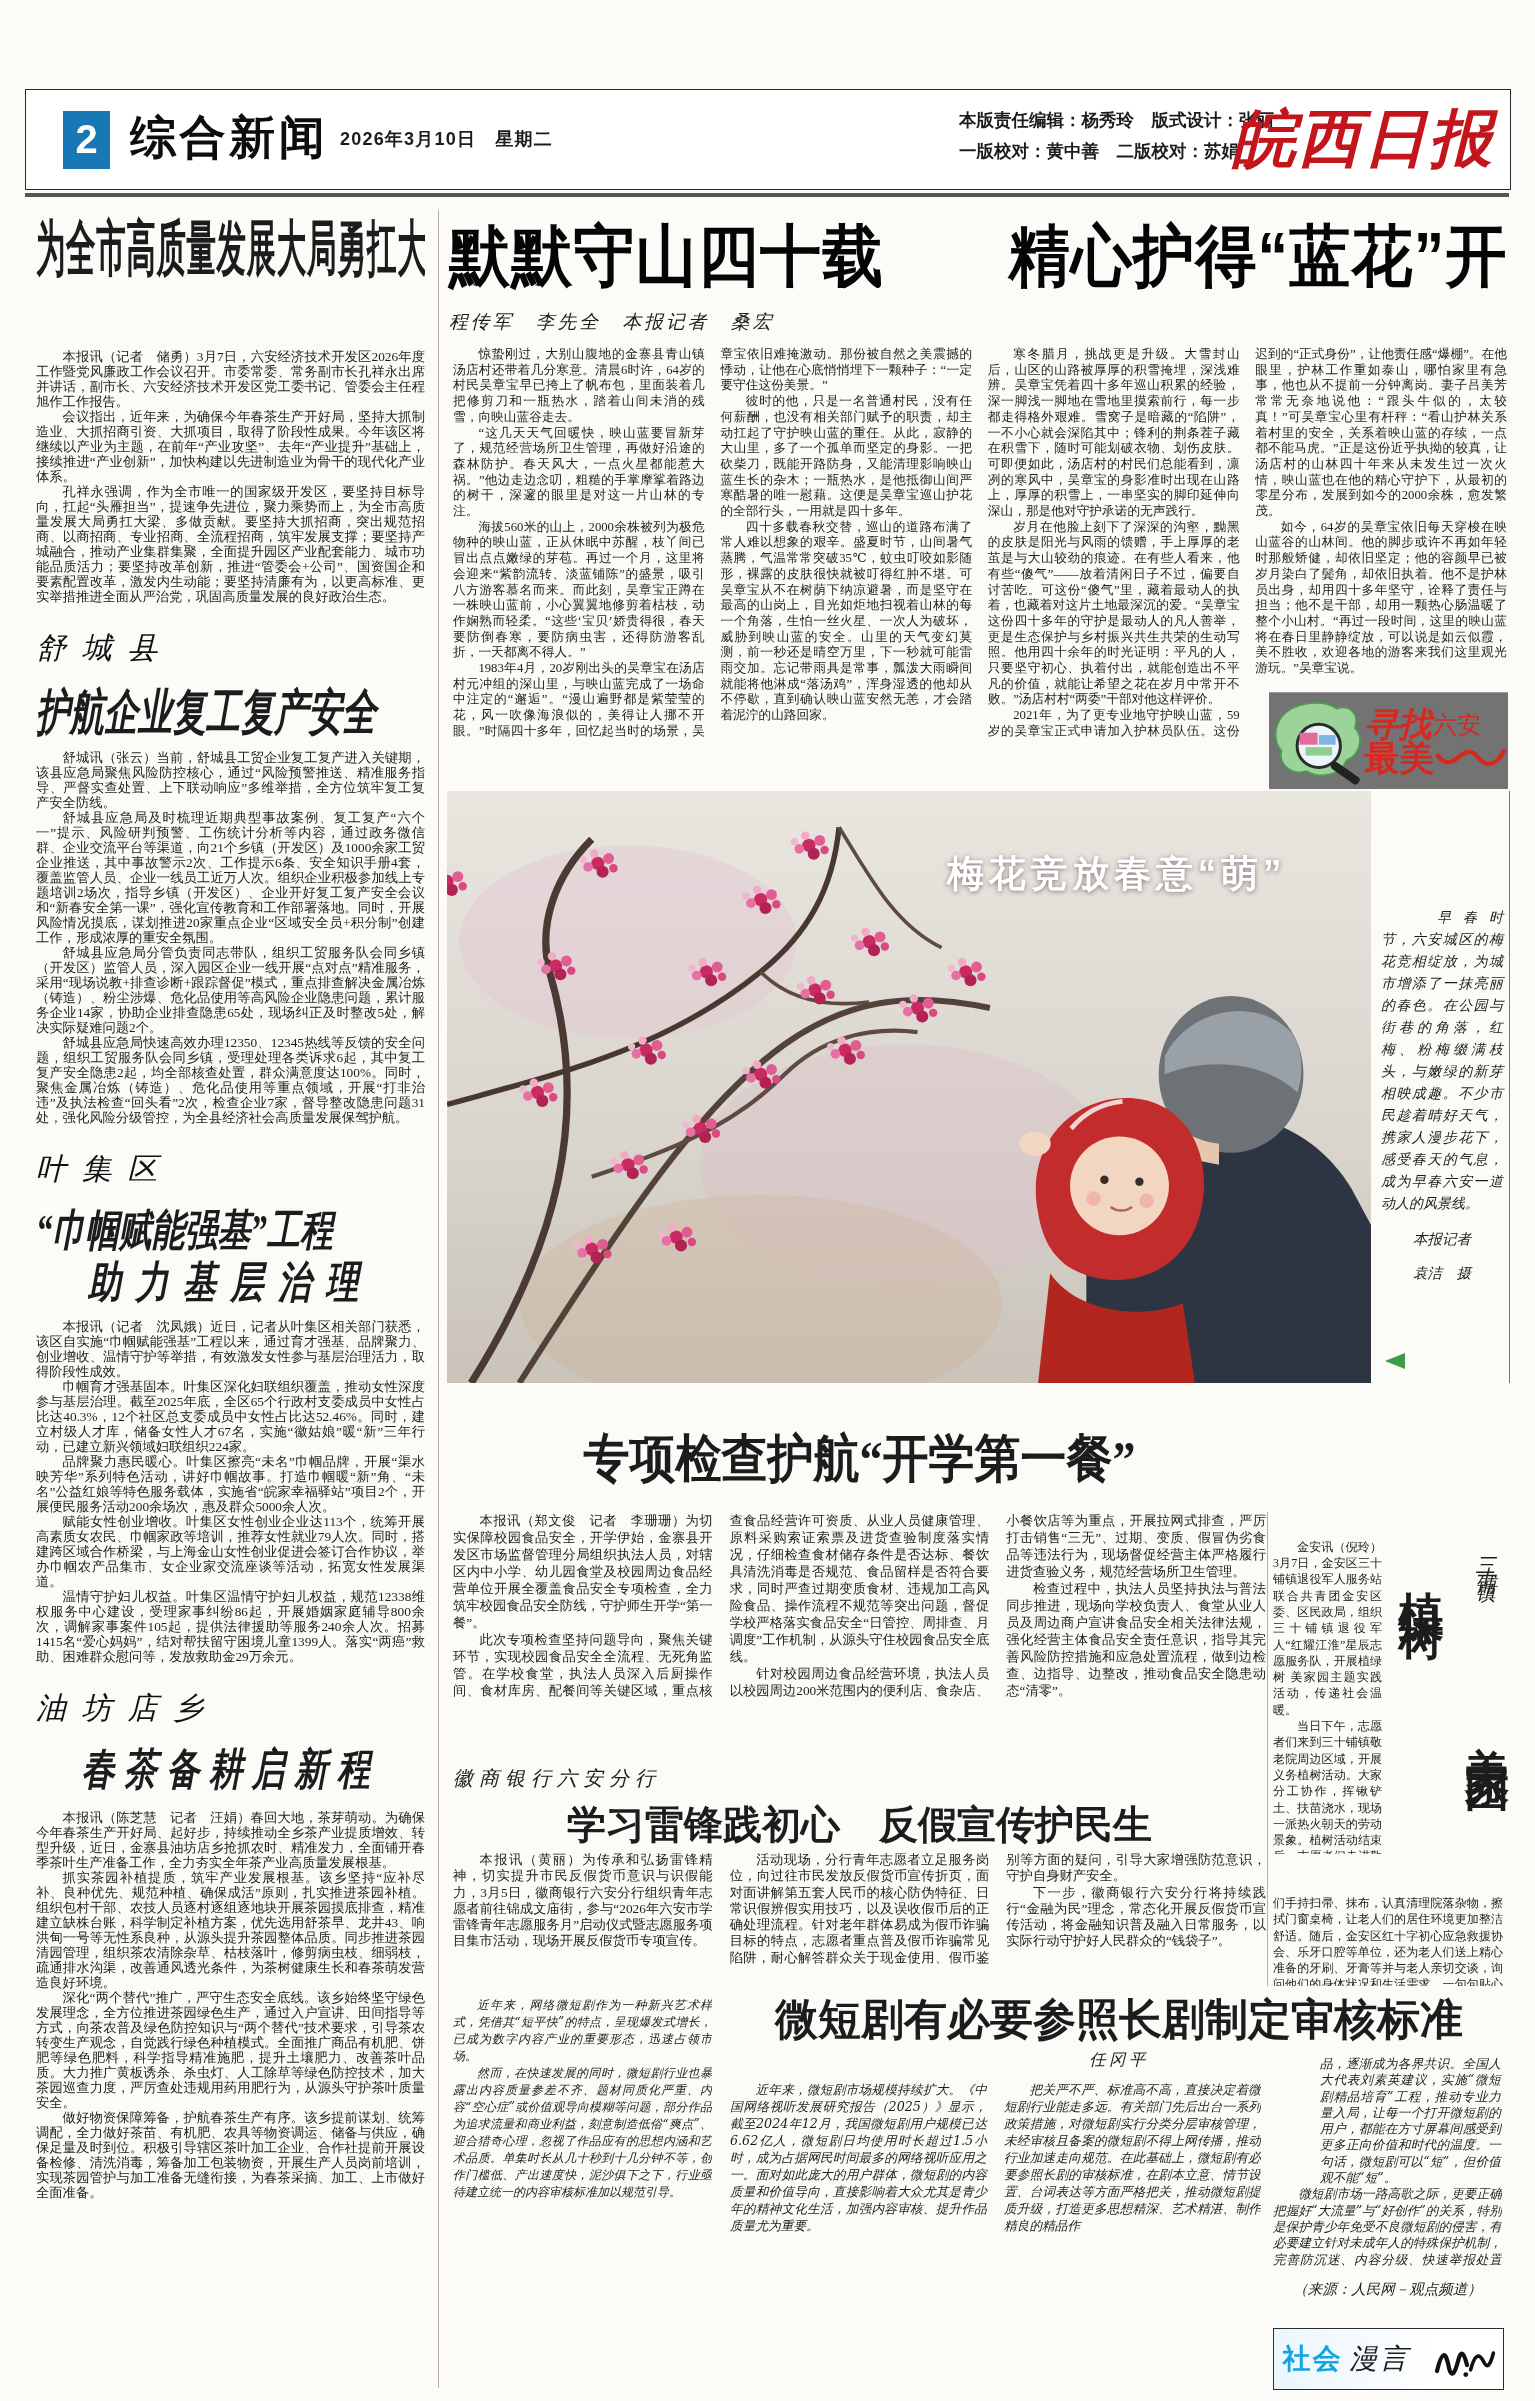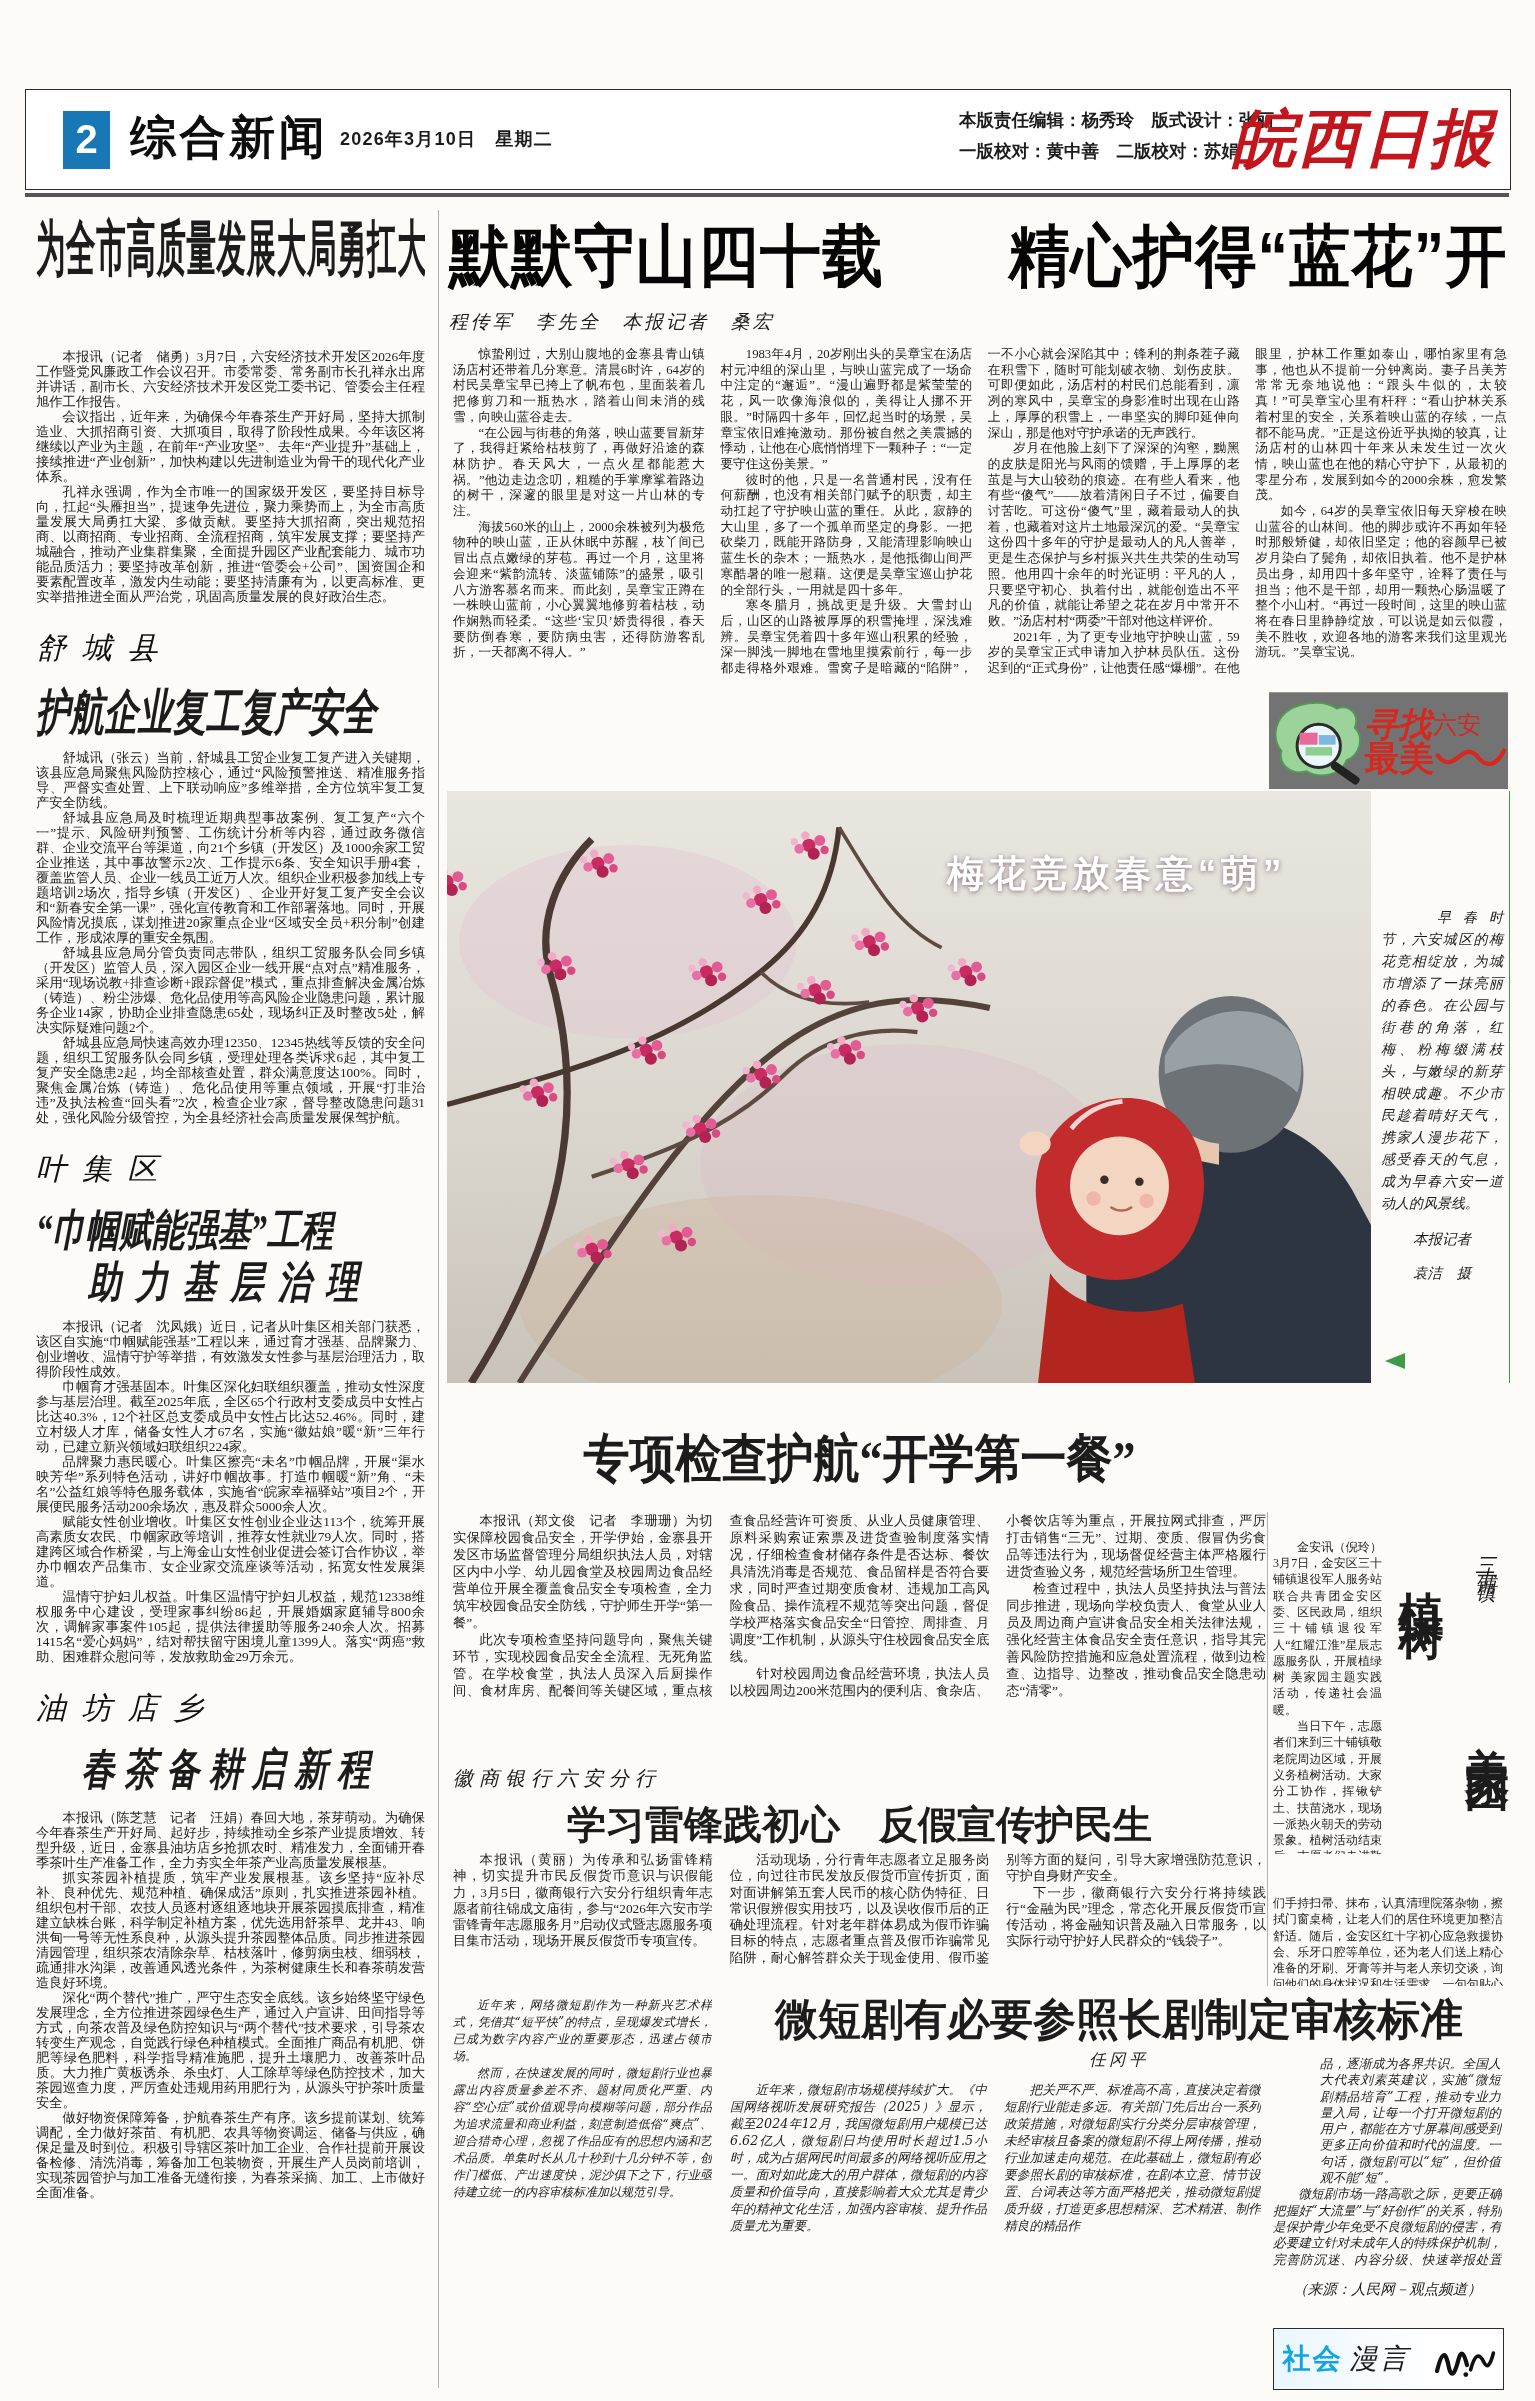--- a/index.html
+++ b/index.html
@@ -171,24 +171,25 @@
       <p>做好物资保障筹备，护航春茶生产有序。该乡提前谋划、统筹调配，全力做好茶苗、有机肥、农具等物资调运、储备与供应，确保足量及时到位。积极引导辖区茶叶加工企业、合作社提前开展设备检修、清洗消毒，筹备加工包装物资，开展生产人员岗前培训，实现茶园管护与加工准备无缝衔接，为春茶采摘、加工、上市做好全面准备。</p>
     </div>
 </div>
 
 <div class="abs main-title hei">
   <span>默默守山四十载　　精心护得“蓝花”开</span>
 </div>
 <div class="abs main-byline kai">程传军　李先全　本报记者　桑宏</div>
 <div class="abs main-cols">
     <p>惊蛰刚过，大别山腹地的金寨县青山镇汤店村还带着几分寒意。清晨6时许，64岁的村民吴章宝早已挎上了帆布包，里面装着几把修剪刀和一瓶热水，踏着山间未消的残雪，向映山蓝谷走去。</p>
-    <p>“在公园与街巷的角落，映山蓝要冒新芽了，我得赶紧给枯枝剪了，再做好沿途的森林防护。春天风大，一点火星都能惹大祸。”他边走边念叨，粗糙的手掌摩挲着路边的树干，深邃的眼里是对这一片山林的专注。</p>
+    <p>“这几天天气回暖快，映山蓝要冒新芽了，规范经营场所卫生管理，再做好沿途的森林防护。春天风大，一点火星都能惹大祸。”他边走边念叨，粗糙的手掌摩挲着路边的树干，深邃的眼里是对这一片山林的专注。</p>
     <p>海拔560米的山上，2000余株被列为极危物种的映山蓝，正从休眠中苏醒，枝丫间已冒出点点嫩绿的芽苞。再过一个月，这里将会迎来“紫韵流转、淡蓝铺陈”的盛景，吸引八方游客慕名而来。而此刻，吴章宝正蹲在一株映山蓝前，小心翼翼地修剪着枯枝，动作娴熟而轻柔。“这些‘宝贝’娇贵得很，春天要防倒春寒，要防病虫害，还得防游客乱折，一天都离不得人。”</p>
     <p>1983年4月，20岁刚出头的吴章宝在汤店村元冲组的深山里，与映山蓝完成了一场命中注定的“邂逅”。“漫山遍野都是紫莹莹的花，风一吹像海浪似的，美得让人挪不开眼。”时隔四十多年，回忆起当时的场景，吴章宝依旧难掩激动。那份被自然之美震撼的悸动，让他在心底悄悄埋下一颗种子：“一定要守住这份美景。”</p>
     <p>彼时的他，只是一名普通村民，没有任何薪酬，也没有相关部门赋予的职责，却主动扛起了守护映山蓝的重任。从此，寂静的大山里，多了一个孤单而坚定的身影。一把砍柴刀，既能开路防身，又能清理影响映山蓝生长的杂木；一瓶热水，是他抵御山间严寒酷暑的唯一慰藉。这便是吴章宝巡山护花的全部行头，一用就是四十多年。</p>
+    <p>四十多载春秋交替，巡山的道路布满了常人难以想象的艰辛。盛夏时节，山间暑气蒸腾，气温常常突破35℃，蚊虫叮咬如影随形，裸露的皮肤很快就被叮得红肿不堪。可吴章宝从不在树荫下纳凉避暑，而是坚守在最高的山岗上，目光如炬地扫视着山林的每一个角落，生怕一丝火星、一次人为破坏，威胁到映山蓝的安全。山里的天气变幻莫测，前一秒还是晴空万里，下一秒就可能雷雨交加。忘记带雨具是常事，瓢泼大雨瞬间就能将他淋成“落汤鸡”，浑身湿透的他却从不停歇，直到确认映山蓝安然无恙，才会踏着泥泞的山路回家。</p>
     <p>寒冬腊月，挑战更是升级。大雪封山后，山区的山路被厚厚的积雪掩埋，深浅难辨。吴章宝凭着四十多年巡山积累的经验，深一脚浅一脚地在雪地里摸索前行，每一步都走得格外艰难。雪窝子是暗藏的“陷阱”，一不小心就会深陷其中；锋利的荆条茬子藏在积雪下，随时可能划破衣物、划伤皮肤。可即便如此，汤店村的村民们总能看到，凛冽的寒风中，吴章宝的身影准时出现在山路上，厚厚的积雪上，一串坚实的脚印延伸向深山，那是他对守护承诺的无声践行。</p>
     <p>岁月在他脸上刻下了深深的沟壑，黝黑的皮肤是阳光与风雨的馈赠，手上厚厚的老茧是与大山较劲的痕迹。在有些人看来，他有些“傻气”——放着清闲日子不过，偏要自讨苦吃。可这份“傻气”里，藏着最动人的执着，也藏着对这片土地最深沉的爱。“吴章宝这份四十多年的守护是最动人的凡人善举，更是生态保护与乡村振兴共生共荣的生动写照。他用四十余年的时光证明：平凡的人，只要坚守初心、执着付出，就能创造出不平凡的价值，就能让希望之花在岁月中常开不败。”汤店村村“两委”干部对他这样评价。</p>
     <p>2021年，为了更专业地守护映山蓝，59岁的吴章宝正式申请加入护林员队伍。这份迟到的“正式身份”，让他责任感“爆棚”。在他眼里，护林工作重如泰山，哪怕家里有急事，他也从不提前一分钟离岗。妻子吕美芳常常无奈地说他：“跟头牛似的，太较真！”可吴章宝心里有杆秤：“看山护林关系着村里的安全，关系着映山蓝的存续，一点都不能马虎。”正是这份近乎执拗的较真，让汤店村的山林四十年来从未发生过一次火情，映山蓝也在他的精心守护下，从最初的零星分布，发展到如今的2000余株，愈发繁茂。</p>
     <p>如今，64岁的吴章宝依旧每天穿梭在映山蓝谷的山林间。他的脚步或许不再如年轻时那般矫健，却依旧坚定；他的容颜早已被岁月染白了鬓角，却依旧执着。他不是护林员出身，却用四十多年坚守，诠释了责任与担当；他不是干部，却用一颗热心肠温暖了整个小山村。“再过一段时间，这里的映山蓝将在春日里静静绽放，可以说是如云似霞，美不胜收，欢迎各地的游客来我们这里观光游玩。”吴章宝说。</p>
   </div>
 
 <div class="abs badge">
   <svg width="239" height="95" viewBox="0 0 396 158">
     <path d="M20,40 C40,14 90,10 112,26 C134,18 150,36 142,58 C158,74 150,104 128,112 C120,136 84,144 62,130 C36,138 14,118 20,96 C6,80 8,56 20,40 Z" fill="#9bd39b" stroke="#4e9b54" stroke-width="3"></path>
     <circle cx="82" cy="88" r="36" fill="#eaf6fb" stroke="#2b2b2b" stroke-width="5"></circle>

